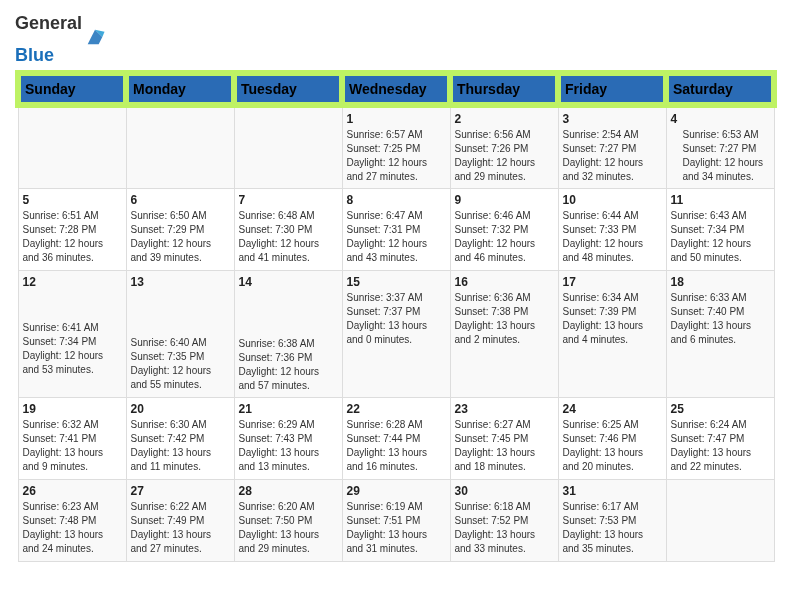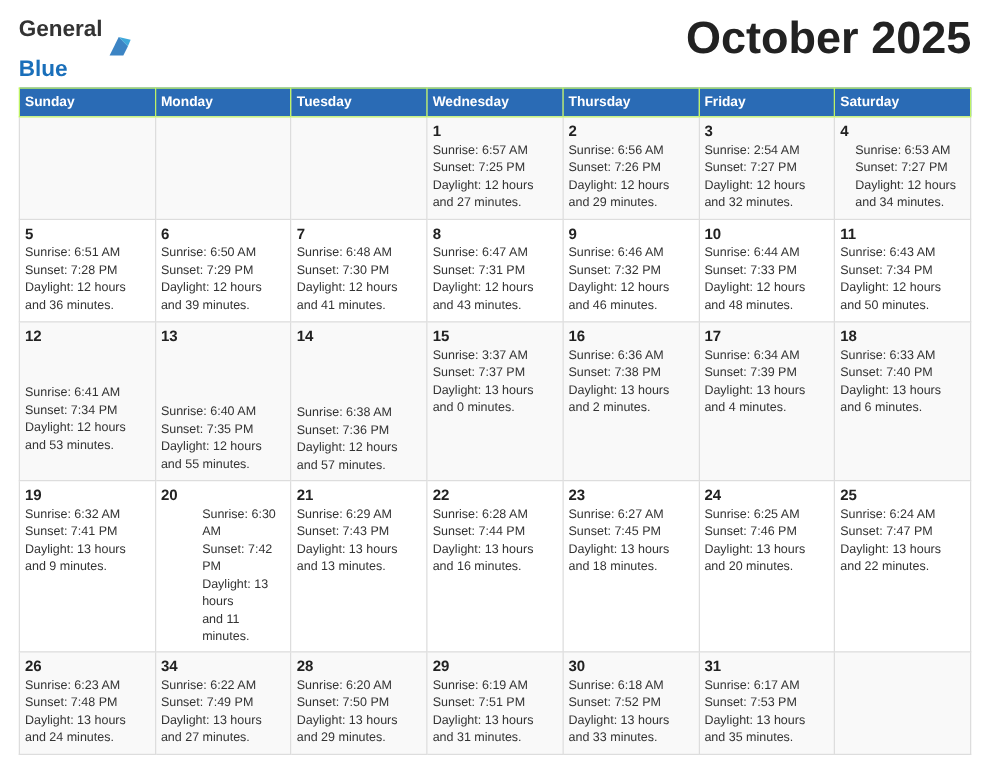--- a/index.html
+++ b/index.html
@@ -56,26 +56,26 @@
     }
     table {
       width: 100%;
       border-collapse: collapse;
       table-layout: fixed;
     }
     thead tr {
       background-color: #2a6bb5;
     }
     thead th {
-      color: #ffffff;
-      font-size: 11px;
+      color: #000000;
+      font-size: 14px;
       font-weight: bold;
       padding: 5px 4px;
       text-align: left;
-      border: 1px solid #bef264;
+      border: 6px solid #bef264;
     }
     tbody tr {
       border-bottom: 1px solid #ccc;
     }
     tbody td {
       vertical-align: top;
       padding: 4px 4px;
       font-size: 10.5px;
       color: #222;
       border: 1px solid #ddd;
@@ -108,21 +108,20 @@
       <div class="logo-text">
         <span class="logo-general">General</span>
         <span class="logo-blue">Blue</span>
       </div>
       <svg class="logo-icon" viewBox="0 0 30 30" xmlns="http://www.w3.org/2000/svg">
         <polygon points="5,25 15,5 25,15 20,25" fill="#1a6fba" opacity="0.85"></polygon>
         <polygon points="15,5 28,8 25,15" fill="#2a9fd6" opacity="0.9"></polygon>
       </svg>
     </div>
     <div class="title-block">
-      <div class="month-title">October 2025</div>
     </div>
   </div>
 
   <table>
     <thead>
       <tr>
         <th>Sunday</th>
         <th>Monday</th>
         <th>Tuesday</th>
         <th>Wednesday</th>
@@ -270,21 +269,21 @@
         <tr>
           <td>
             <span class="day-num">19</span>
             <div class="day-info" style="white-space: pre-line;">Sunrise: 6:32 AM
 Sunset: 7:41 PM
 Daylight: 13 hours
 and 9 minutes.</div>
           </td>
           <td>
             <span class="day-num">20</span>
-            <div class="day-info" style="white-space: pre-line; margin-left: 33px;">Sunrise: 6:30 AM
+            <div class="day-info" style="white-space: pre-line;">Sunrise: 6:30 AM
 Sunset: 7:42 PM
 Daylight: 13 hours
 and 11 minutes.</div>
           </td>
           <td>
             <span class="day-num">21</span>
             <div class="day-info" style="white-space: pre-line;">Sunrise: 6:29 AM
 Sunset: 7:43 PM
 Daylight: 13 hours
 and 13 minutes.</div>
@@ -320,21 +319,21 @@
         </tr>
         <tr>
           <td>
             <span class="day-num">26</span>
             <div class="day-info" style="white-space: pre-line;">Sunrise: 6:23 AM
 Sunset: 7:48 PM
 Daylight: 13 hours
 and 24 minutes.</div>
           </td>
           <td>
-            <span class="day-num">34</span>
+            <span class="day-num">27</span>
             <div class="day-info" style="white-space: pre-line;">Sunrise: 6:22 AM
 Sunset: 7:49 PM
 Daylight: 13 hours
 and 27 minutes.</div>
           </td>
           <td>
             <span class="day-num">28</span>
             <div class="day-info" style="white-space: pre-line;">Sunrise: 6:20 AM
 Sunset: 7:50 PM
 Daylight: 13 hours

